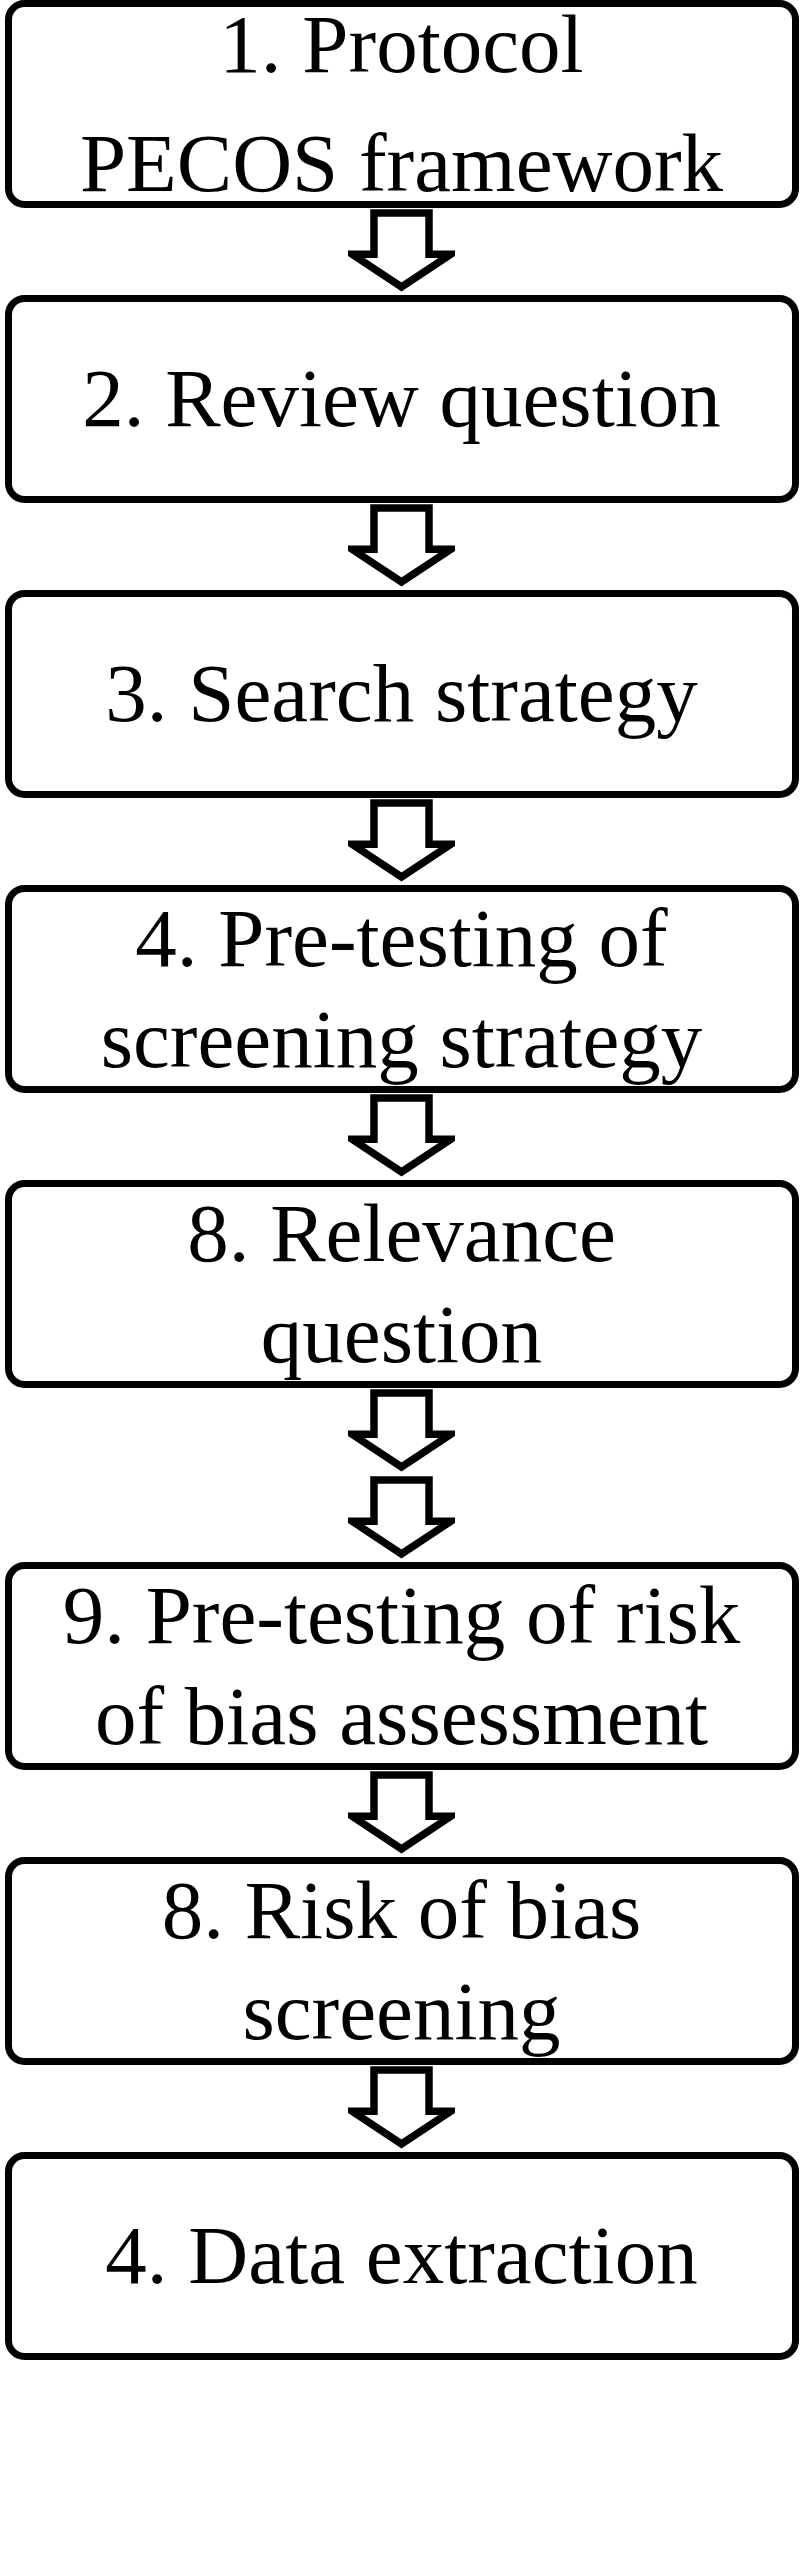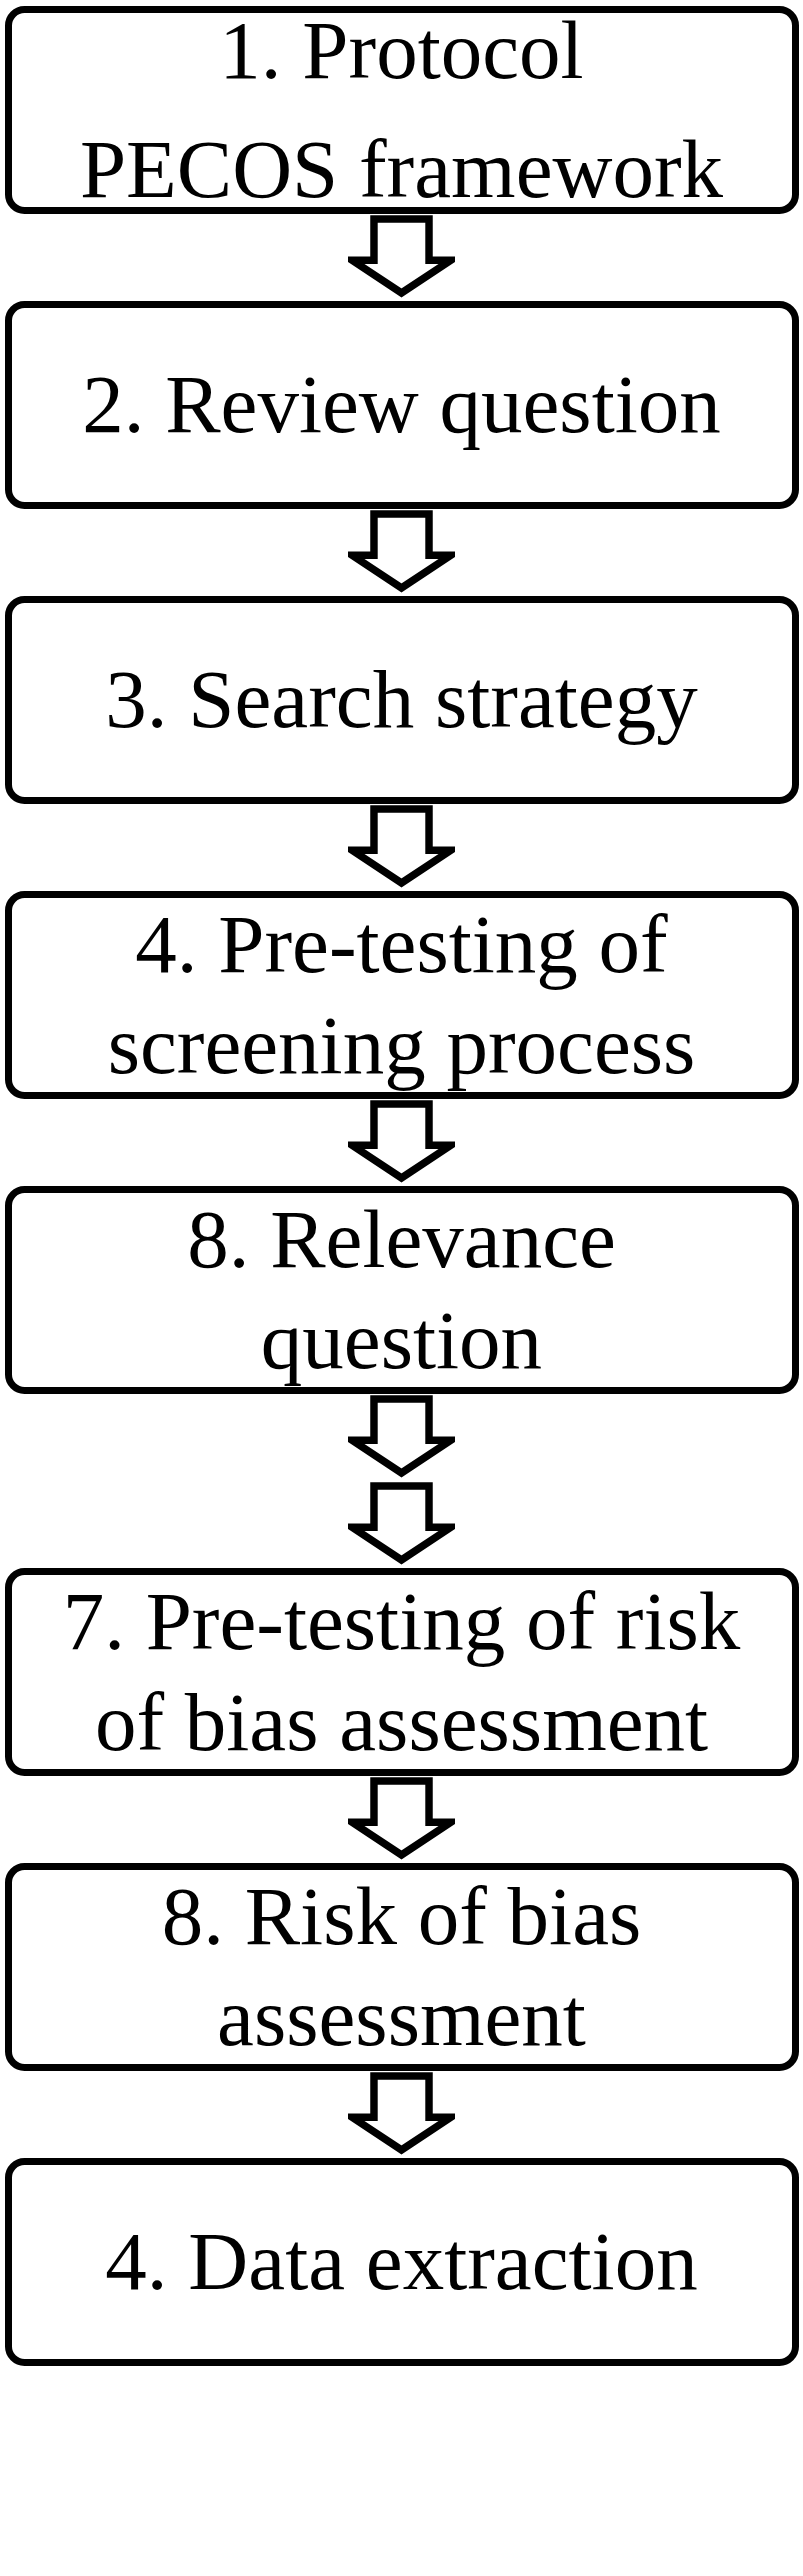--- a/index.html
+++ b/index.html
@@ -12,21 +12,21 @@
     height: 2576px;
     overflow: hidden;
   }
   .flow {
     box-sizing: border-box;
     width: 803px;
     height: 2576px;
     display: flex;
     flex-direction: column;
     align-items: center;
-    padding-top: 6px;
+    padding-top: 0;
   }
   .step {
     box-sizing: border-box;
     flex: 0 0 208px;
     height: 208px;
     width: 794px;
     background: #ffffff;
     border: 7.5px solid #000000;
     border-radius: 19.5px;
     display: flex;
@@ -92,21 +92,21 @@
     <section class="step">
       <div class="line">3. Search strategy</div>
     </section>
     <div class="connector">
     <svg viewBox="0 0 186 150" xmlns="http://www.w3.org/2000/svg" aria-hidden="true">
       <polygon points="45,7 141,7 141,79 179,79 93,136 7,79 45,79"></polygon>
     </svg>
   </div>
     <section class="step">
       <div class="line">4. Pre-testing of</div>
-      <div class="line">screening process</div>
+      <div class="line">screening strategy</div>
     </section>
     <div class="connector">
     <svg viewBox="0 0 186 150" xmlns="http://www.w3.org/2000/svg" aria-hidden="true">
       <polygon points="45,7 141,7 141,79 179,79 93,136 7,79 45,79"></polygon>
     </svg>
   </div>
     <section class="step">
       <div class="line">8. Relevance</div>
       <div class="line">question</div>
     </section>
@@ -114,31 +114,31 @@
     <svg viewBox="0 0 186 150" xmlns="http://www.w3.org/2000/svg" aria-hidden="true">
       <polygon points="45,7 141,7 141,79 179,79 93,136 7,79 45,79"></polygon>
     </svg>
   </div>
     <div class="connector">
     <svg viewBox="0 0 186 150" xmlns="http://www.w3.org/2000/svg" aria-hidden="true">
       <polygon points="45,7 141,7 141,79 179,79 93,136 7,79 45,79"></polygon>
     </svg>
   </div>
     <section class="step">
-      <div class="line">7. Pre-testing of risk</div>
+      <div class="line">9. Pre-testing of risk</div>
       <div class="line">of bias assessment</div>
     </section>
     <div class="connector">
     <svg viewBox="0 0 186 150" xmlns="http://www.w3.org/2000/svg" aria-hidden="true">
       <polygon points="45,7 141,7 141,79 179,79 93,136 7,79 45,79"></polygon>
     </svg>
   </div>
     <section class="step">
       <div class="line">8. Risk of bias</div>
-      <div class="line">assessment</div>
+      <div class="line">screening</div>
     </section>
     <div class="connector">
     <svg viewBox="0 0 186 150" xmlns="http://www.w3.org/2000/svg" aria-hidden="true">
       <polygon points="45,7 141,7 141,79 179,79 93,136 7,79 45,79"></polygon>
     </svg>
   </div>
     <section class="step">
       <div class="line">4. Data extraction</div>
     </section>
   </main>

